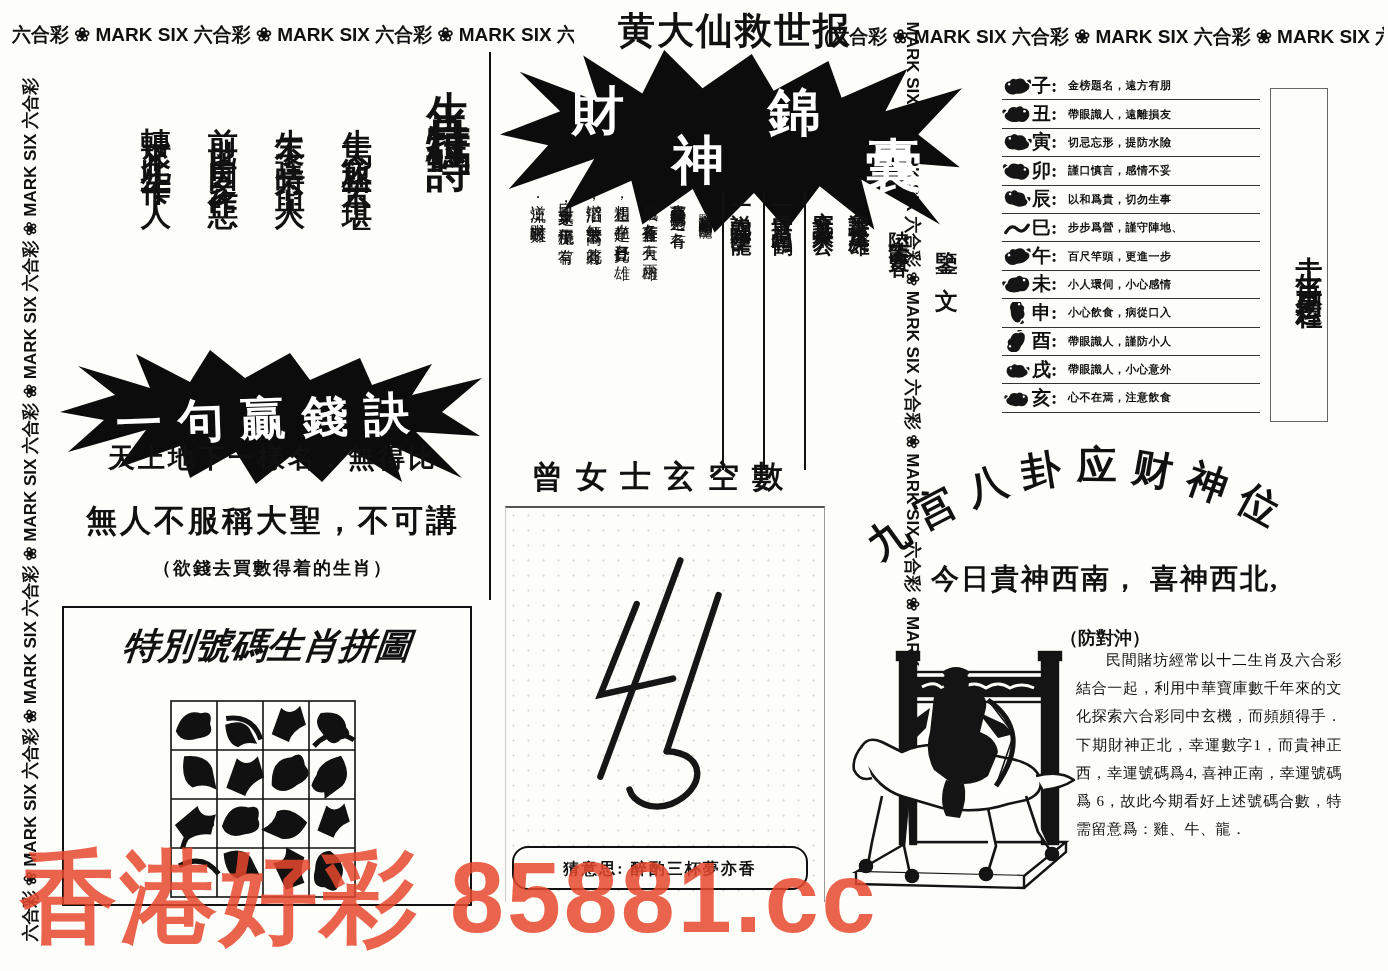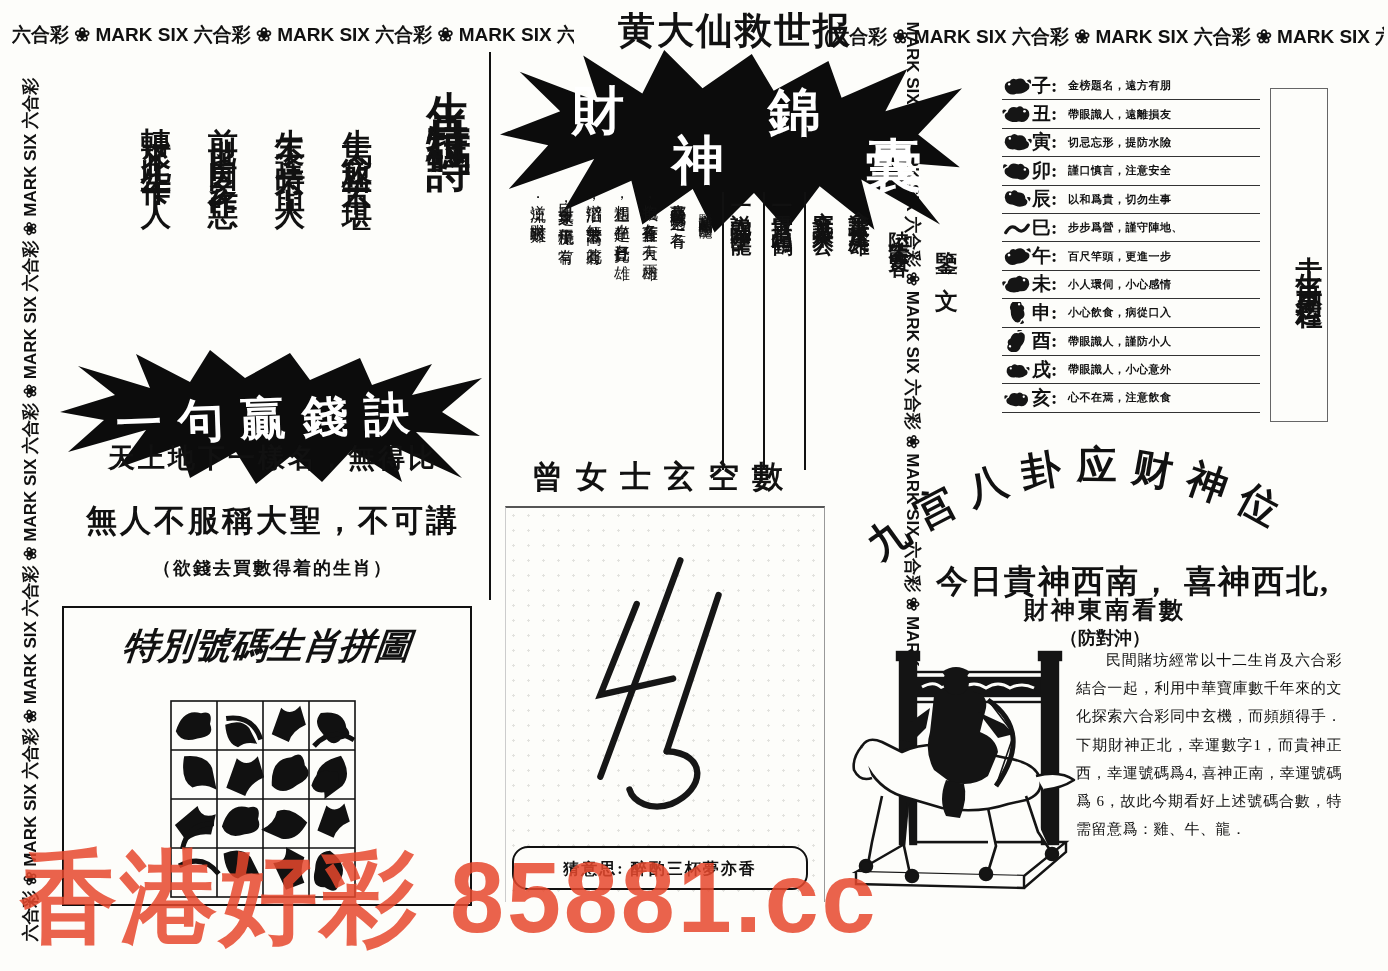--- a/index.html
+++ b/index.html
@@ -81,21 +81,21 @@
   .z-fortune{flex:1;font-size:11px;font-weight:600;letter-spacing:0.5px;}
 
   #weekly-title-box{position:absolute;left:1270px;top:88px;width:56px;height:332px;
                     border:1.5px solid #666;}
   #weekly-title{writing-mode:vertical-rl;font-size:27px;font-weight:700;letter-spacing:7px;
                 margin:8px auto 0 auto;display:block;text-align:center;width:100%;height:100%;}
 
   
   #bagua-arc{position:absolute;left:858px;top:444px;}
   .bagua-line{position:absolute;left:880px;width:450px;text-align:center;font-weight:700;}
-  #bagua-l1{top:560px;font-size:32px;letter-spacing:2px;text-align:right;}
+  #bagua-l1{top:560px;font-size:28px;letter-spacing:2px;}
   #bagua-l2{top:594px;font-size:24px;letter-spacing:3px;}
   #bagua-l3{top:626px;font-size:18px;}
 
   
   #illustration{position:absolute;left:838px;top:636px;}
   #article{position:absolute;left:1076px;top:646px;width:266px;font-size:15px;
            line-height:1.88;text-align:justify;text-indent:2em;letter-spacing:0.5px;}
 
   
   #watermark{position:absolute;left:20px;top:834px;font-size:97px;font-weight:900;
@@ -245,21 +245,21 @@
           <use href="#beast" transform="rotate(6 16 11)"></use>
         </svg>
       <span class="z-branch">寅:</span>
       <span class="z-fortune">切忌忘形，提防水險</span>
     </div>
     <div class="z-row">
       <svg class="z-icon" width="30" height="22" viewBox="0 0 32 22">
           <use href="#beast" transform="translate(32,0) scale(-1,1) rotate(-10 16 11)"></use>
         </svg>
       <span class="z-branch">卯:</span>
-      <span class="z-fortune">謹口慎言，注意安全</span>
+      <span class="z-fortune">謹口慎言，感情不妥</span>
     </div>
     <div class="z-row">
       <svg class="z-icon" width="30" height="22" viewBox="0 0 32 22">
           <use href="#beast" transform="rotate(14 16 11) scale(0.95)"></use>
         </svg>
       <span class="z-branch">辰:</span>
       <span class="z-fortune">以和爲貴，切勿生事</span>
     </div>
     <div class="z-row">
       <svg class="z-icon" width="30" height="22" viewBox="0 0 32 22">
@@ -318,21 +318,20 @@
 
   <svg id="bagua-arc" width="478" height="130" viewBox="0 0 478 130">
     <defs>
         <path id="arcpath" d="M18,122 C150,8 330,6 462,118"></path>
       </defs>
     <text font-size="40" font-weight="bold" fill="#111" font-family="Liberation Serif, serif" letter-spacing="14">
       <textPath href="#arcpath" startOffset="6">九宫八卦应财神位</textPath>
     </text>
   </svg>
   <div id="bagua-l1" class="bagua-line">今日貴神西南， 喜神西北,</div>
-  <div id="bagua-l2" class="bagua-line">財神東南看數</div>
   <div id="bagua-l3" class="bagua-line">（防對沖）</div>
 
   <svg id="illustration" width="240" height="272" viewBox="0 0 240 272">
     <g stroke="#141414" fill="none" stroke-width="2.4">
 
       <path d="M18,236 L70,206 L228,206 L186,240 Z" fill="#fdfdfa"></path>
       <path d="M18,236 L18,248 L186,252 L186,240" fill="#fdfdfa"></path>
       <path d="M186,252 L228,216 L228,206"></path>
 
       <rect x="76" y="40" width="130" height="166" fill="#fdfdfa"></rect>

